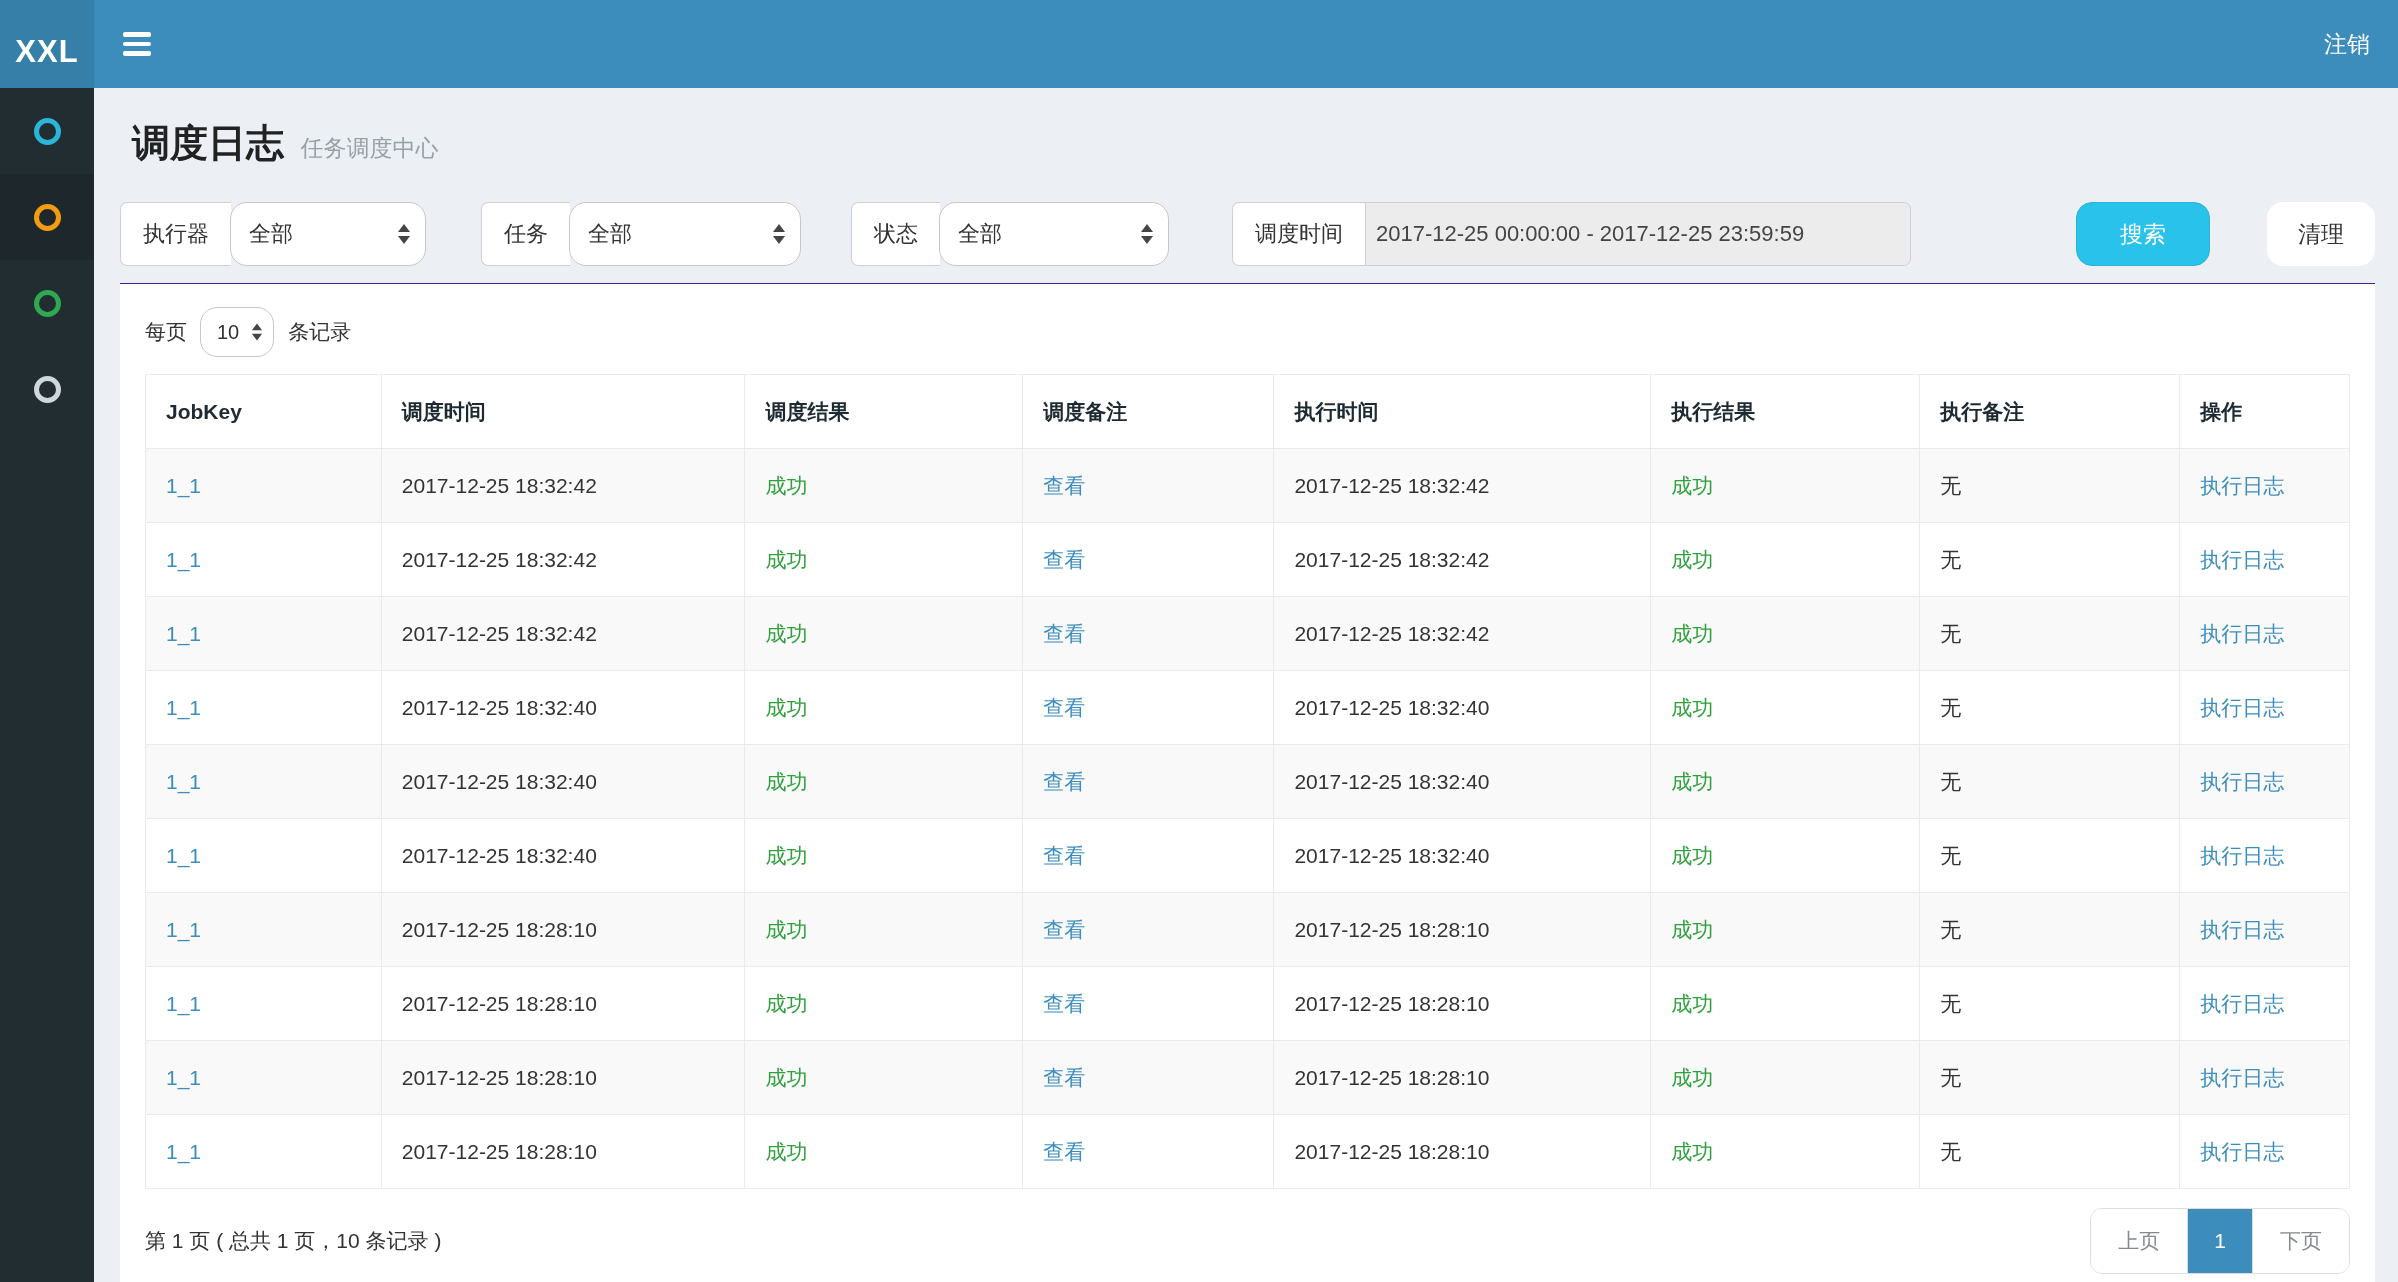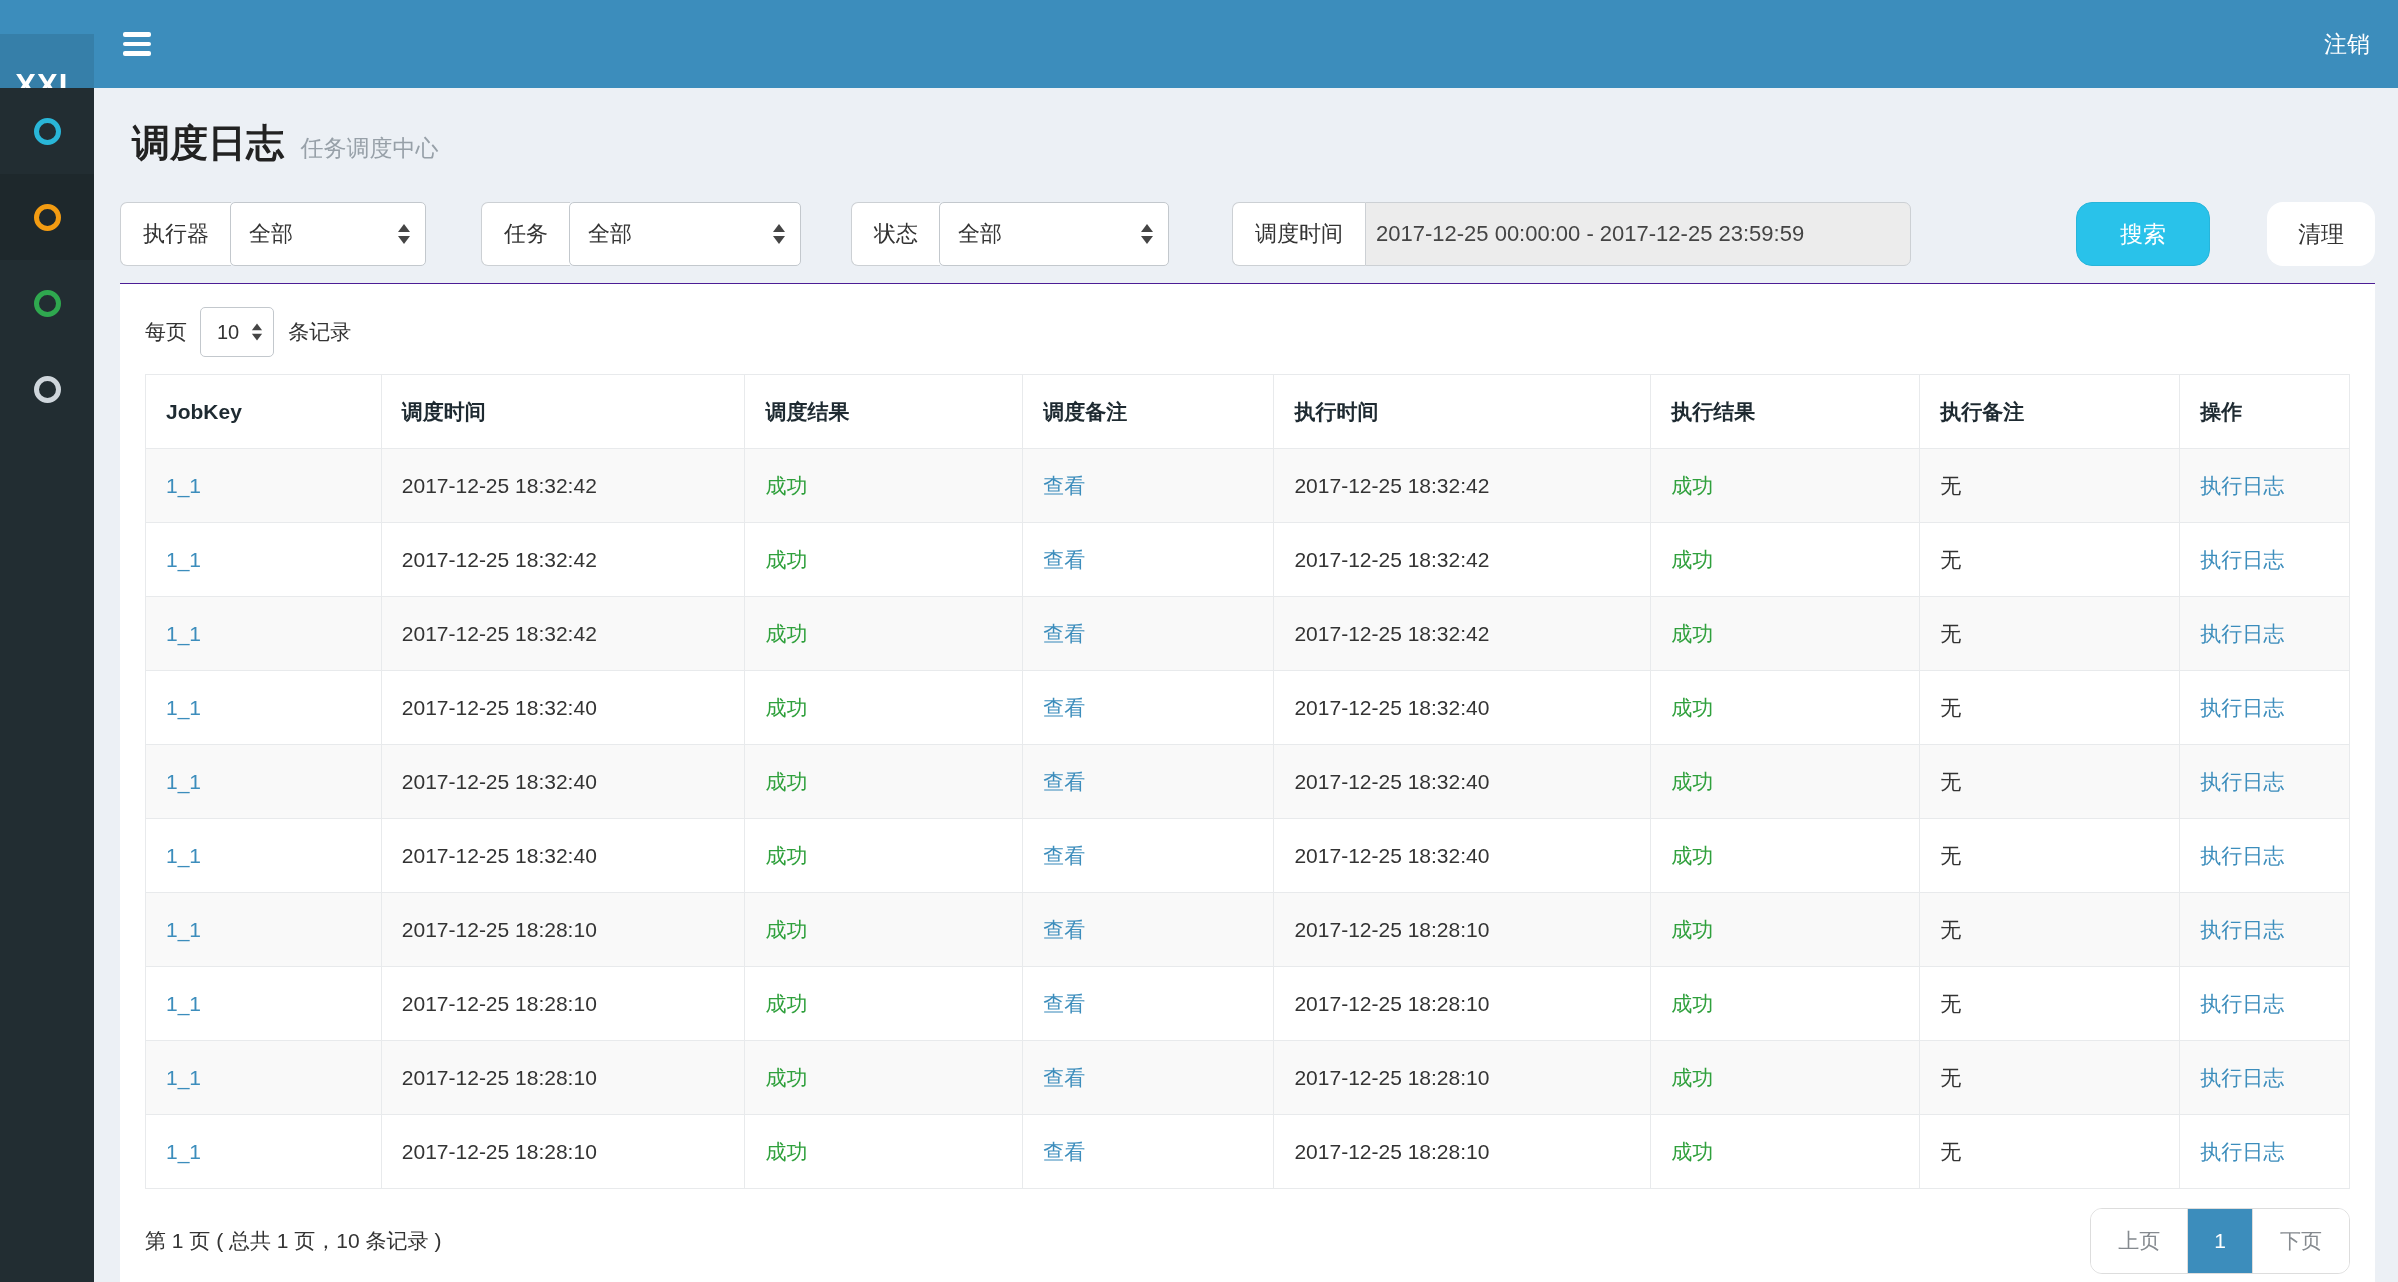--- a/index.html
+++ b/index.html
@@ -6,21 +6,21 @@
     --navbar:#3c8dbc; --logo_bg:#367fa9; --sidebar_bg:#222d32; --sidebar_active_bg:#1e282c;
     --page_bg:#ecf0f5; --accent:#3c8dbc; --success:#2fa03c; --info_button:#29c2ea;
   }
   *{box-sizing:border-box;margin:0;padding:0;font-family:"Liberation Sans","DejaVu Sans",sans-serif;}
   html,body{width:2398px;height:1282px;overflow:hidden;background:var(--page_bg);}
   .app{position:relative;width:2398px;height:1282px;}
 
   
   .navbar{position:absolute;left:0;top:0;right:0;height:88px;background:var(--navbar);display:flex;}
   .logo{width:94px;height:104px;background:var(--logo_bg);color:#fff;font-size:31px;font-weight:bold;
-        display:flex;align-items:center;justify-content:center;letter-spacing:1px;margin-top:34px;}
+        display:flex;align-items:center;justify-content:center;letter-spacing:1px;}
   .navbar-rest{flex:1;display:flex;align-items:center;justify-content:space-between;padding:0 28px 0 29px;}
   .hamburger{display:flex;flex-direction:column;gap:5px;cursor:pointer;}
   .hamburger i{display:block;width:28px;height:4.5px;background:#fff;border-radius:2px;}
   .logout{color:#fff;font-size:23px;cursor:pointer;}
 
   
   .sidebar{position:absolute;left:0;top:88px;bottom:0;width:94px;background:var(--sidebar_bg);}
   .side-item{height:86px;display:flex;align-items:center;justify-content:center;cursor:pointer;}
   .side-item.active{background:var(--sidebar_active_bg);}
   .circle{width:27px;height:27px;border-radius:50%;border:5px solid #ccc;}
@@ -31,21 +31,21 @@
 
   .page-header{padding:30px 0 0 12px;height:90px;}
   .page-title{font-size:38px;font-weight:bold;color:#222;display:inline;}
   .page-subtitle{font-size:23px;color:#97a0a8;margin-left:12px;font-weight:normal;}
 
   
   .filter-bar{margin-top:24px;height:64px;display:flex;align-items:stretch;flex-shrink:0;}
   .igroup{display:flex;align-items:stretch;}
   .addon{background:#fff;border:1px solid #ccd0d4;border-right:none;border-radius:7px 0 0 7px;
          display:flex;align-items:center;padding:0 22px;font-size:22px;color:#333;white-space:nowrap;}
-  .select{background:#fff;border:1px solid #c3c8cd;border-radius:5px;display:flex;align-items:center;
+  .select{background:#fff;border:1px solid #c3c8cd;border-radius:17px;display:flex;align-items:center;
           justify-content:space-between;padding:0 15px 0 18px;font-size:22px;color:#333;cursor:pointer;margin-left:-1px;}
   .select-value{white-space:nowrap;}
   .arrows{display:flex;flex-direction:column;gap:4px;align-items:center;}
   .arrows .up{width:0;height:0;border-left:6px solid transparent;border-right:6px solid transparent;border-bottom:8px solid #454545;}
   .arrows .down{width:0;height:0;border-left:6px solid transparent;border-right:6px solid transparent;border-top:8px solid #454545;}
   .date-input{background:#ececec;border:1px solid #ccd0d4;border-radius:0 7px 7px 0;width:546px;
               display:flex;align-items:center;padding:0 10px;font-size:22px;color:#444;white-space:nowrap;cursor:pointer;}
   .btn{border:none;border-radius:16px;font-size:23px;display:flex;align-items:center;justify-content:center;cursor:pointer;}
   .btn-search{margin-left:auto;width:134px;background:var(--info_button);border:1px solid #27b5da;color:#fff;}
   .btn-clear{margin-left:57px;width:108px;background:#fff;color:#333;}

